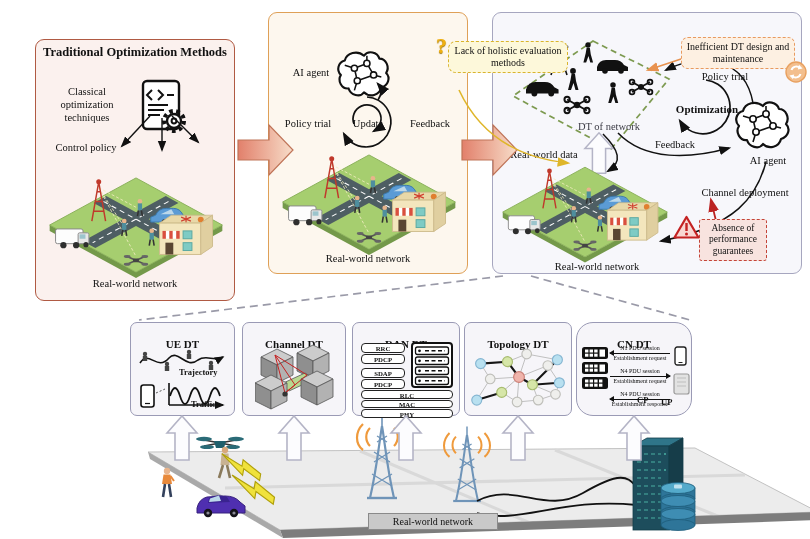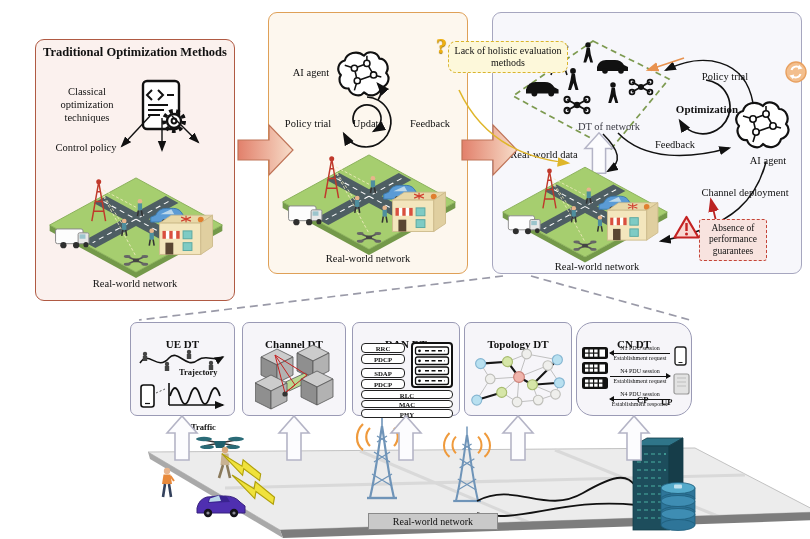--- a/index.html
+++ b/index.html
@@ -281,20 +281,21 @@
           <circle r="3" fill="#111" stroke="none"></circle>
         <circle cx="-9" cy="-5" r="2.4" fill="none"></circle>
           <circle cx="9" cy="-5" r="2.4" fill="none"></circle>
         <circle cx="-9" cy="5" r="2.4" fill="none"></circle>
           <circle cx="9" cy="5" r="2.4" fill="none"></circle>
       </g>
     </svg>
 
     <div id="qmark" class="abs">?</div>
     <div class="dashbox" id="lackbox">Lack of holistic evaluation methods</div>
+    <div class="dashbox" id="ineffbox">Inefficient DT design and maintenance</div>
     <svg class="abs" style="left:292px;top:48px;z-index:8;" width="22" height="22" viewBox="0 0 22 22">
       <circle cx="11" cy="11" r="10" fill="#f3bf8e" stroke="#e8a05f" stroke-width="1.4"></circle>
       <path d="M6.5,9 A5,5 0 0 1 15,7.2 M15.5,13 A5,5 0 0 1 7,14.8" stroke="#fff" stroke-width="2" fill="none"></path>
       <polygon points="14,3.8 17.6,7.4 12.8,8.4" fill="#fff"></polygon>
       <polygon points="8,18.2 4.4,14.6 9.2,13.6" fill="#fff"></polygon>
     </svg>
 
     <div class="lbl" style="left:70px;top:108px;width:92px;color:#3c3c46;">DT of network</div>
     <div class="lbl" style="left:196px;top:58px;width:72px;">Policy trial</div>
     <div class="lbl" style="left:176px;top:90px;width:76px;font-weight:bold;font-size:11px;">Optimization</div>
@@ -436,21 +437,21 @@
         </g>
     </svg>
     <div class="minilabel" style="left:48px;top:44px;">Trajectory</div>
     <svg class="abs" style="left:8px;top:56px;" width="88" height="34" viewBox="0 0 88 34">
       <rect x="2" y="6" width="13" height="22" rx="2.5" fill="#fff" stroke="#111" stroke-width="1.6"></rect>
       <path d="M6,24.5 h5" stroke="#111" stroke-width="1.2"></path>
       <path d="M17,14 L26,10" stroke="#555" stroke-width="1" stroke-dasharray="2,2"></path>
       <path d="M30,26 L30,4 M30,26 L84,26" stroke="#111" stroke-width="1.6" marker-end="url(#mT)"></path>
       <path d="M31,17 q5,-16 10,0 t10,0 t10,0 t10,0 t10,0" stroke="#111" stroke-width="1.8" fill="none"></path>
     </svg>
-    <div class="minilabel" style="left:60px;top:76px;margin-top:23px;">Traffic</div>
+    <div class="minilabel" style="left:60px;top:76px;">Traffic</div>
   </div>
 
   <div class="module" style="left:242px;width:104px;">
     <div class="mtitle">Channel DT</div>
     <svg class="abs" style="left:12px;top:20px;" width="80" height="70" viewBox="0 0 80 70">
       <g stroke="#555" stroke-width="0.8">
         <g transform="translate(0,0)">
             <polygon points="6,14 22,6 38,14 22,22" fill="#cccccc"></polygon>
             <polygon points="6,14 22,22 22,40 6,32" fill="#8f8f8f"></polygon>
             <polygon points="22,22 38,14 38,32 22,40" fill="#b2b2b2"></polygon>

